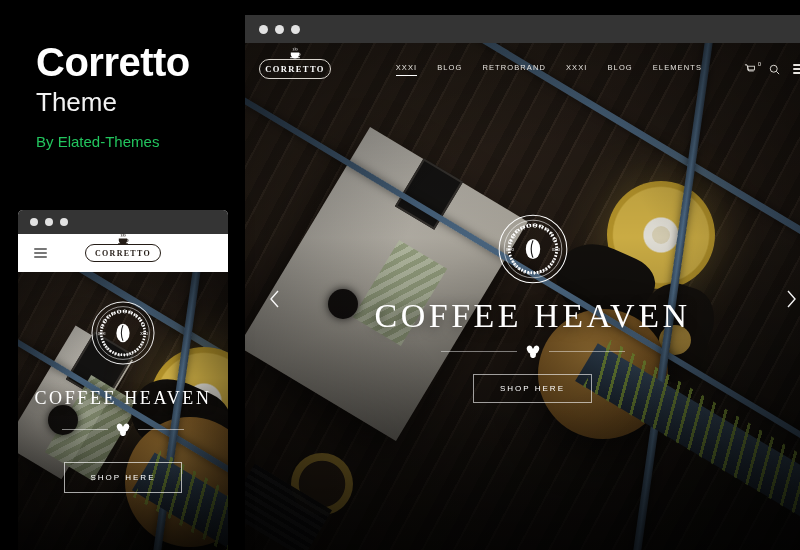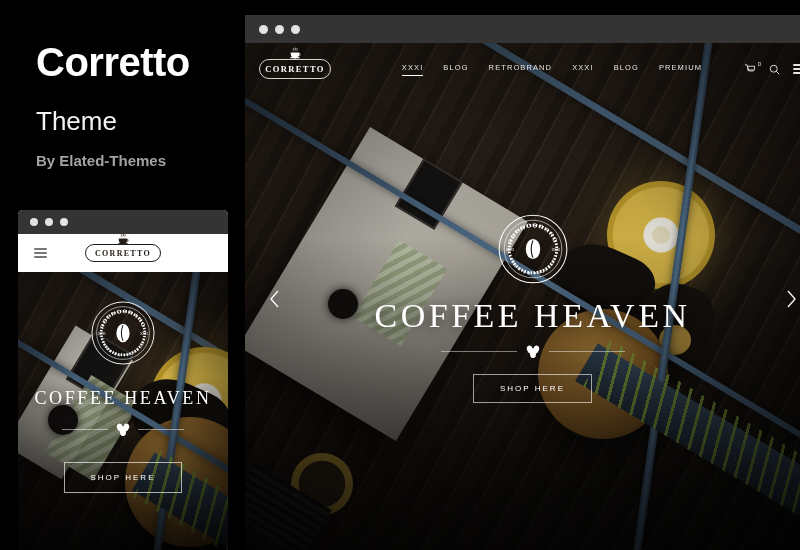--- a/index.html
+++ b/index.html
@@ -12,24 +12,24 @@
   .stage { position: relative; width: 800px; height: 550px; background: #000; }
 
   
   .left-titles { position: absolute; left: 36px; top: 42px; width: 200px; }
   .theme-name {
     font-size: 40px; font-weight: bold; color: #ffffff;
     letter-spacing: -0.5px; line-height: 1.0;
   }
   .theme-word {
     font-size: 26px; font-weight: 400; color: #f2f2f2;
-    margin-top: 26px; line-height: 1.0; letter-spacing: 0px;
+    margin-top: 7px; line-height: 1.0; letter-spacing: 0px;
   }
   .theme-author {
-    font-size: 15px; font-weight: 700; color: #a3a3a3;
+    font-size: 15px; font-weight: 400; color: #22c55e;
     margin-top: 18px; letter-spacing: 0px;
   }
 
   
   .cafe-photo { position: absolute; inset: 0; overflow: hidden; background: #241d18; }
   .cafe-photo .floor {
     position: absolute; inset: -20%;
     background:
       repeating-linear-gradient(118deg,
         rgba(0,0,0,0.30) 0px, rgba(0,0,0,0.30) 11px,
@@ -347,21 +347,21 @@
           </svg>
           <span class="logo-text">CORRETTO</span>
         </div>
 
         <nav class="navlist">
           <span class="navitem active">XXXI</span>
           <span class="navitem">BLOG</span>
           <span class="navitem">RETROBRAND</span>
           <span class="navitem">XXXI</span>
           <span class="navitem">BLOG</span>
-          <span class="navitem">PREMIUM</span>
+          <span class="navitem">ELEMENTS</span>
 
           <div class="header-icons">
             <span class="hicon">
               <svg width="12" height="11" viewBox="0 0 14 13">
                 <path d="M1 1 h2.4 l2.1 7.2 h6" stroke="#e7e4df" stroke-width="1.1" fill="none"></path>
                 <rect x="4.4" y="2.6" width="8" height="4.4" fill="none" stroke="#e7e4df" stroke-width="1"></rect>
               </svg>
               <span class="cart-count">0</span>
             </span>
             <span class="hicon">

